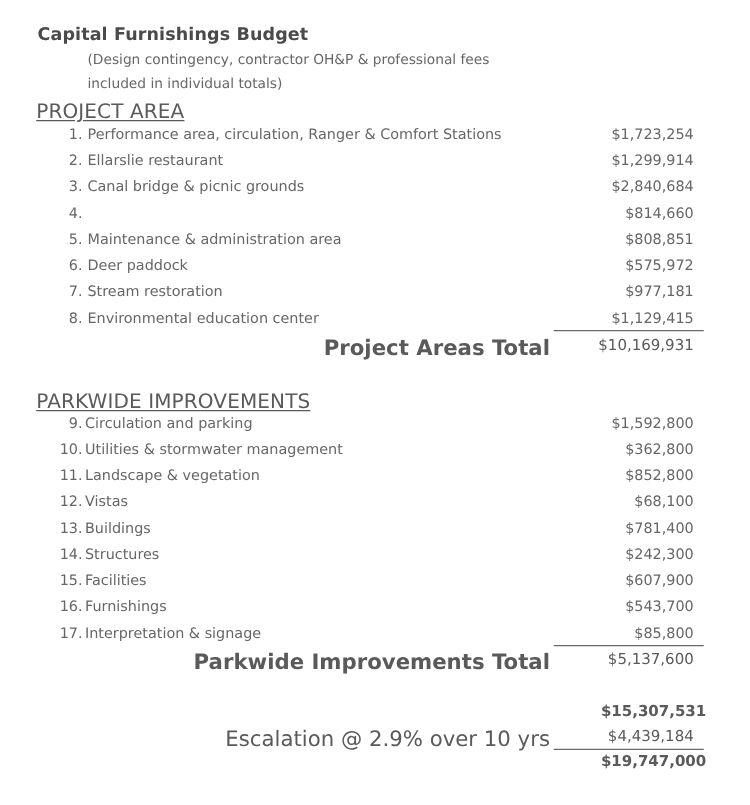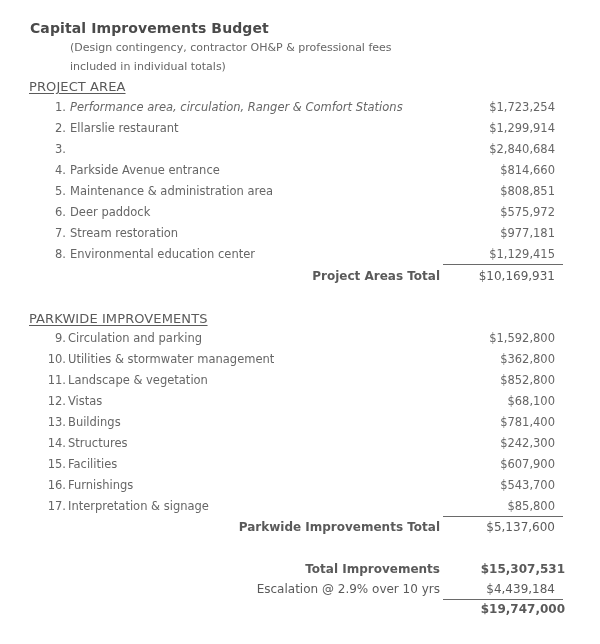--- a/index.html
+++ b/index.html
@@ -30,21 +30,21 @@
     }
     .subtitle {
       position: absolute;
       left: 70px;
       font-size: 11px;
       color: #666;
     }
     .section-heading {
       position: absolute;
       left: 29px;
-      font-size: 13px;
+      font-size: 16px;
       color: #5a5a5a;
       text-decoration: underline;
       text-underline-offset: 2px;
       letter-spacing: 0.1px;
     }
     .row {
       position: absolute;
       left: 0;
       width: 600px;
       height: 20px;
@@ -73,21 +73,21 @@
     .total-row {
       position: absolute;
       left: 0;
       width: 600px;
       height: 20px;
     }
     .total-row .total-label {
       position: absolute;
       right: 160px;
       text-align: right;
-      font-size: 12px;
+      font-size: 17px;
       font-weight: bold;
       color: #5a5a5a;
       white-space: nowrap;
     }
     .total-row .total-label.normal {
       font-weight: normal;
       color: #5a5a5a;
     }
     .total-row .total-amount {
       position: absolute;
@@ -105,44 +105,44 @@
       position: absolute;
       height: 0;
       border-top: 1.5px solid #6a6a6a;
     }
   </style>
 </head>
 <body>
 
 <div class="page">
 
-  <div class="title">Capital Improvements Budget</div>
+  <div class="title">Capital Furnishings Budget</div>
   <div class="subtitle" style="top:41px;">(Design contingency, contractor OH&amp;P &amp; professional fees</div>
   <div class="subtitle" style="top:60px;">included in individual totals)</div>
 
   <div class="section-heading" style="top:79px;">PROJECT AREA</div>
 
   <div>
     <div class="row" style="top:100px;">
       <span class="num" style="left:6px;">1.</span>
-      <span class="label" style="left:70px;font-style:italic;">Performance area, circulation, Ranger &amp; Comfort Stations</span>
+      <span class="label" style="left:70px;">Performance area, circulation, Ranger &amp; Comfort Stations</span>
       <span class="amount">$1,723,254</span>
     </div>
     <div class="row" style="top:121px;">
       <span class="num" style="left:6px;">2.</span>
       <span class="label" style="left:70px;">Ellarslie restaurant</span>
       <span class="amount">$1,299,914</span>
     </div>
     <div class="row" style="top:142px;">
       <span class="num" style="left:6px;">3.</span>
+      <span class="label" style="left:70px;">Canal bridge &amp; picnic grounds</span>
       <span class="amount">$2,840,684</span>
     </div>
     <div class="row" style="top:163px;">
       <span class="num" style="left:6px;">4.</span>
-      <span class="label" style="left:70px;">Parkside Avenue entrance</span>
       <span class="amount">$814,660</span>
     </div>
     <div class="row" style="top:184px;">
       <span class="num" style="left:6px;">5.</span>
       <span class="label" style="left:70px;">Maintenance &amp; administration area</span>
       <span class="amount">$808,851</span>
     </div>
     <div class="row" style="top:205px;">
       <span class="num" style="left:6px;">6.</span>
       <span class="label" style="left:70px;">Deer paddock</span>
@@ -218,21 +218,20 @@
   </div>
 
   <div class="rule" style="left:443px; top:516px; width:120px;"></div>
 
   <div class="total-row" style="top:520px;">
     <span class="total-label">Parkwide Improvements Total</span>
     <span class="total-amount">$5,137,600</span>
   </div>
 
   <div class="total-row" style="top:562px;">
-    <span class="total-label">Total Improvements</span>
     <span class="total-amount bold">$15,307,531</span>
   </div>
   <div class="total-row" style="top:582px;">
     <span class="total-label normal">Escalation @ 2.9% over 10 yrs</span>
     <span class="total-amount">$4,439,184</span>
   </div>
 
   <div class="rule" style="left:443px; top:599px; width:120px;"></div>
 
   <div class="total-row" style="top:602px;">

